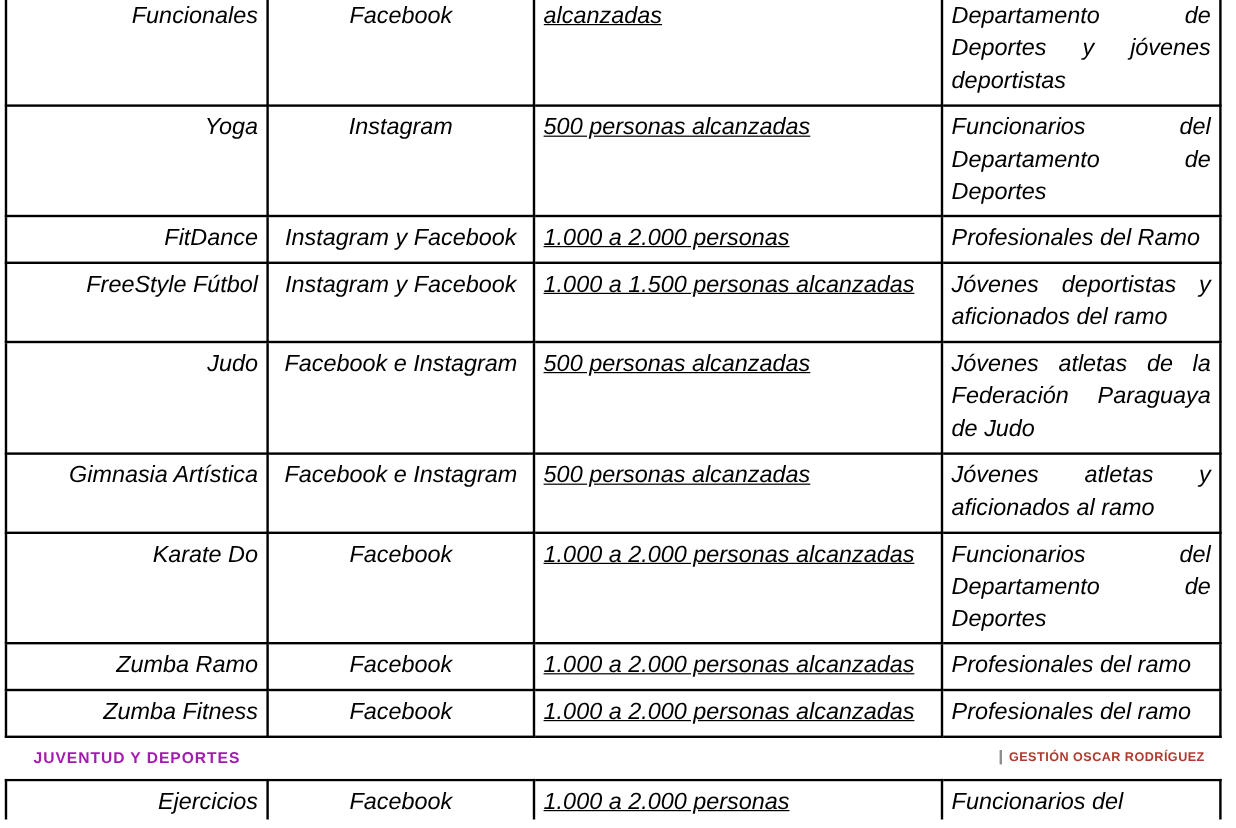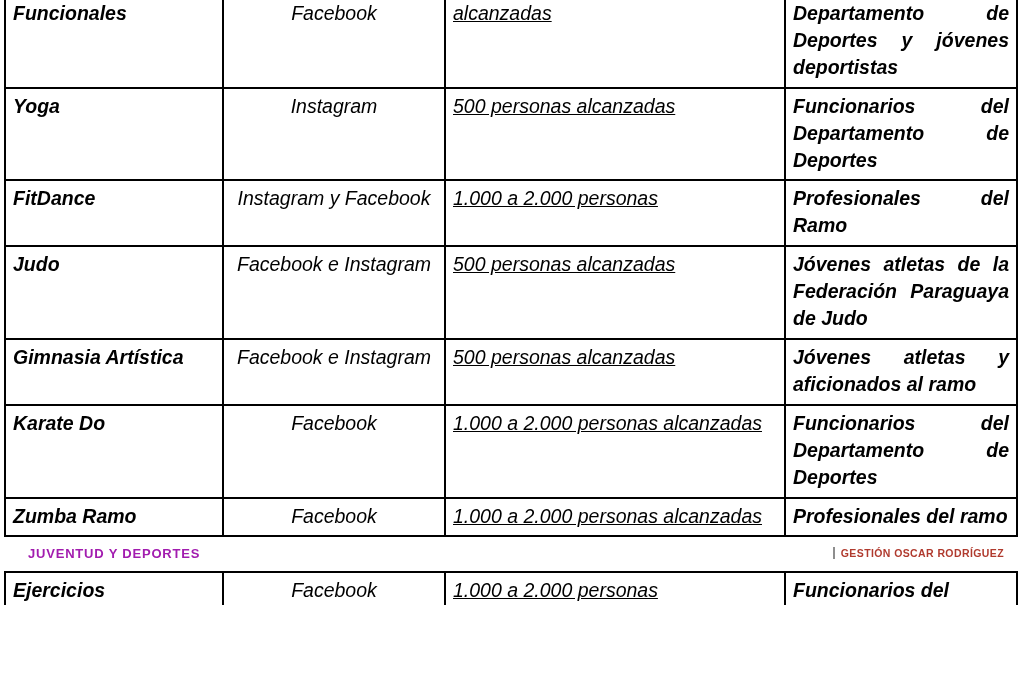--- a/index.html
+++ b/index.html
@@ -35,24 +35,24 @@
     border: 2px solid #000000;
     vertical-align: top;
     padding: 4px 7px 6px 7px;
   }
   
   col.c0 { width: 218px; }
   col.c1 { width: 222px; }
   col.c2 { width: 340px; }
   col.c3 { width: 232px; }
 
-  td.col-name    { text-align: left; font-weight: bold; }
+  td.col-name    { text-align: right; }
   td.col-network { text-align: center; }
   td.col-reach   { text-align: left; text-decoration: underline; }
-  td.col-target  { text-align: justify; text-align-last: left; font-weight: bold; }
+  td.col-target  { text-align: justify; text-align-last: left; }
 
   
   tr.clipped td {
     border-top: none;
     padding-top: 0;
   }
   .clip-wrap {
     display: block;
     overflow: hidden;
   }
@@ -136,20 +136,26 @@
         <td class="col-target">Funcionarios del Departamento de Deportes</td>
       </tr>
 
       <tr>
         <td class="col-name">FitDance</td>
         <td class="col-network">Instagram y Facebook</td>
         <td class="col-reach">1.000 a 2.000 personas</td>
         <td class="col-target">Profesionales del Ramo</td>
       </tr>
 
+      <tr>
+        <td class="col-name">FreeStyle Fútbol</td>
+        <td class="col-network">Instagram y Facebook</td>
+        <td class="col-reach">1.000 a 1.500 personas alcanzadas</td>
+        <td class="col-target">Jóvenes deportistas y aficionados del ramo</td>
+      </tr>
 
       <tr>
         <td class="col-name">Judo</td>
         <td class="col-network">Facebook e Instagram</td>
         <td class="col-reach">500 personas alcanzadas</td>
         <td class="col-target">Jóvenes atletas de la Federación Paraguaya de Judo</td>
       </tr>
 
       <tr>
         <td class="col-name">Gimnasia Artística</td>
@@ -165,20 +171,26 @@
         <td class="col-target">Funcionarios del Departamento de Deportes</td>
       </tr>
 
       <tr>
         <td class="col-name">Zumba Ramo</td>
         <td class="col-network">Facebook</td>
         <td class="col-reach">1.000 a 2.000 personas alcanzadas</td>
         <td class="col-target">Profesionales del ramo</td>
       </tr>
 
+      <tr>
+        <td class="col-name">Zumba Fitness</td>
+        <td class="col-network">Facebook</td>
+        <td class="col-reach">1.000 a 2.000 personas alcanzadas</td>
+        <td class="col-target">Profesionales del ramo</td>
+      </tr>
     </tbody>
   </table>
 
   <div class="footer-strip">
     <div class="footer-left">JUVENTUD Y DEPORTES</div>
     <div class="footer-right">GESTIÓN OSCAR RODRÍGUEZ</div>
   </div>
 
   <div class="bottom-wrap">
     <table class="doc-table bottom">

